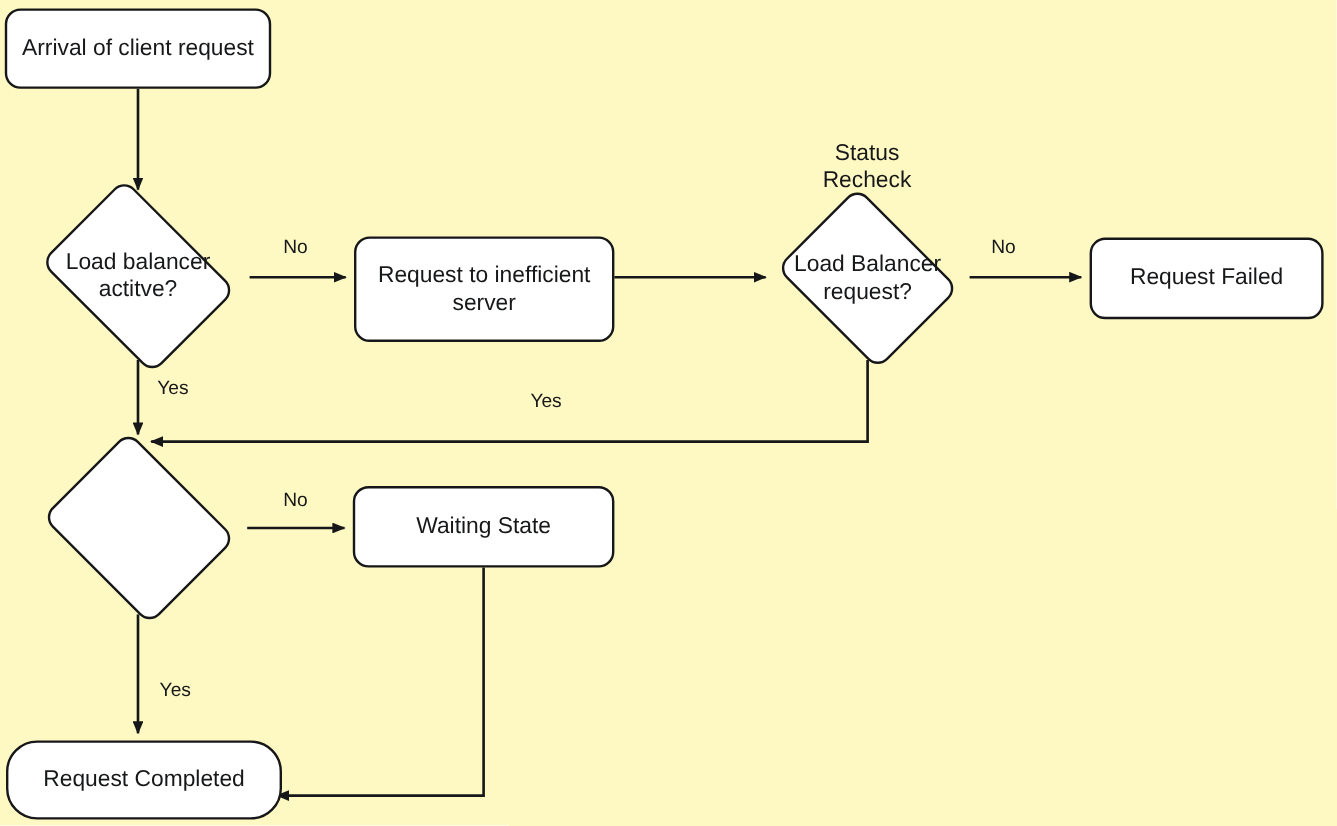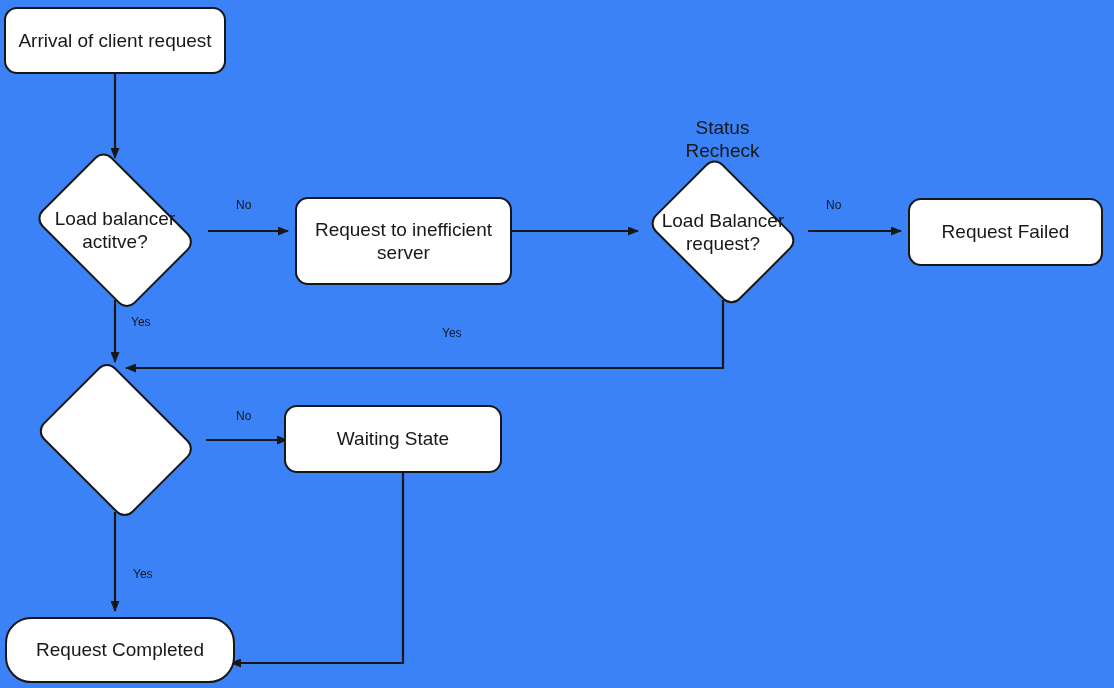--- a/index.html
+++ b/index.html
@@ -9,21 +9,21 @@
     background: #ffffff;
   }
   body {
     font-family: "Liberation Sans", sans-serif;
     color: #1a1a1a;
   }
   #canvas {
     position: relative;
     width: 1114px;
     height: 688px;
-    background: #3b82f6;
+    background: #fef9c3;
     overflow: hidden;
   }
   #edges {
     position: absolute;
     left: 0;
     top: 0;
     width: 1114px;
     height: 688px;
     pointer-events: none;
   }
@@ -62,21 +62,21 @@
   }
   .diamond .dlabel {
     position: relative;
     z-index: 2;
     width: 130%;
     text-align: center;
     pointer-events: none;
   }
   .edge-label {
     position: absolute;
-    font-size: 12px;
+    font-size: 16px;
     color: #17181a;
     white-space: nowrap;
   }
   .free-label {
     position: absolute;
     font-size: 19px;
     color: #17181a;
     text-align: center;
     line-height: 1.22;
     white-space: pre-line;
@@ -135,21 +135,21 @@
   </div>
 
   <div class="node process" style="left:908px; top:198px; width:195px; height:68px;">
     <span>Request Failed</span>
   </div>
 
   <div class="node diamond" style="left:26px; top:368px; width:180px; height:144px;">
     <span class="dshape"></span>
   </div>
 
-  <div class="node process" style="left:284px; top:405px; width:218px; height:68px;">
+  <div class="node process" style="left:294px; top:405px; width:218px; height:68px;">
     <span>Waiting State</span>
   </div>
 
   <div class="node process" style="left:5px; top:617px; width:230px; height:66px;border-radius:26px;">
     <span>Request Completed</span>
   </div>
 
   <div class="free-label" style="left:665px; top:100px; width:115px;">Status
 Recheck</div>
 

